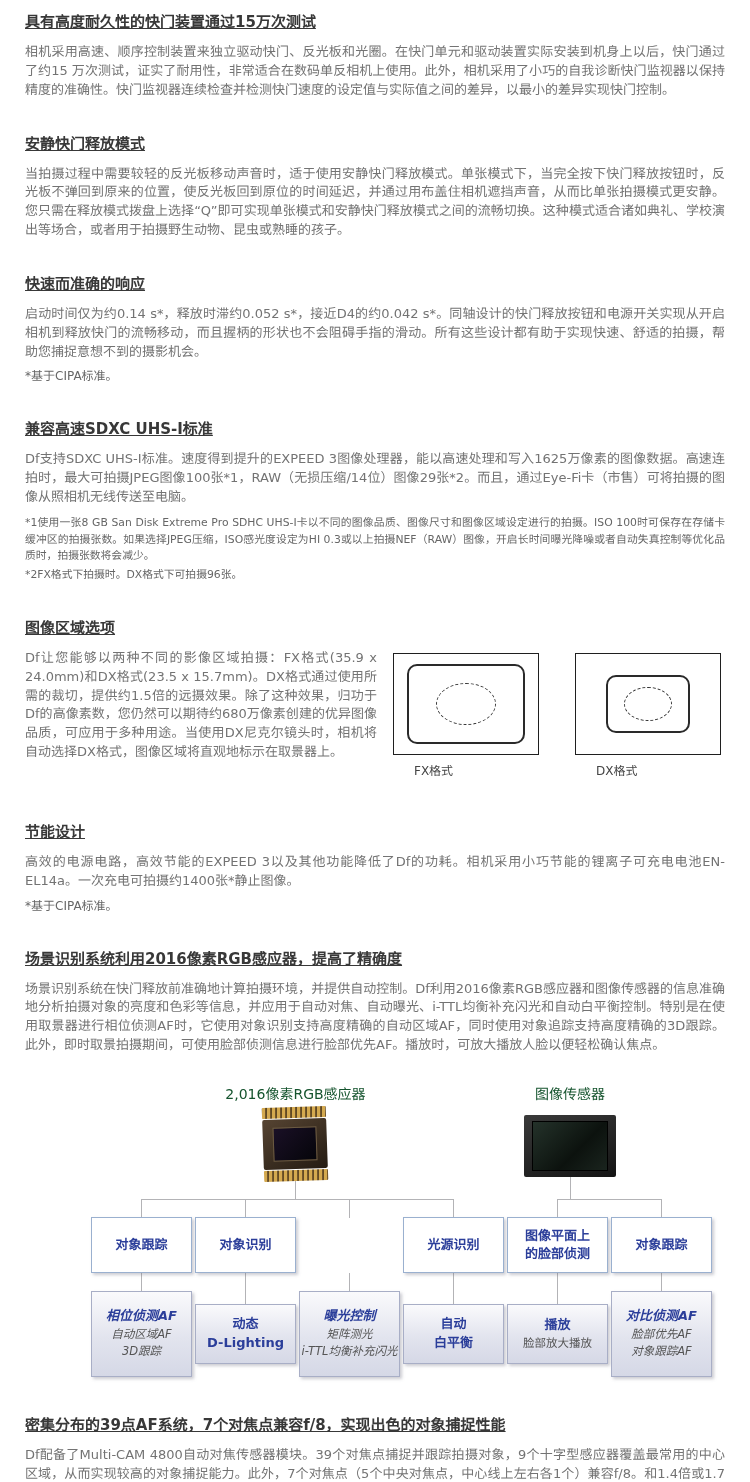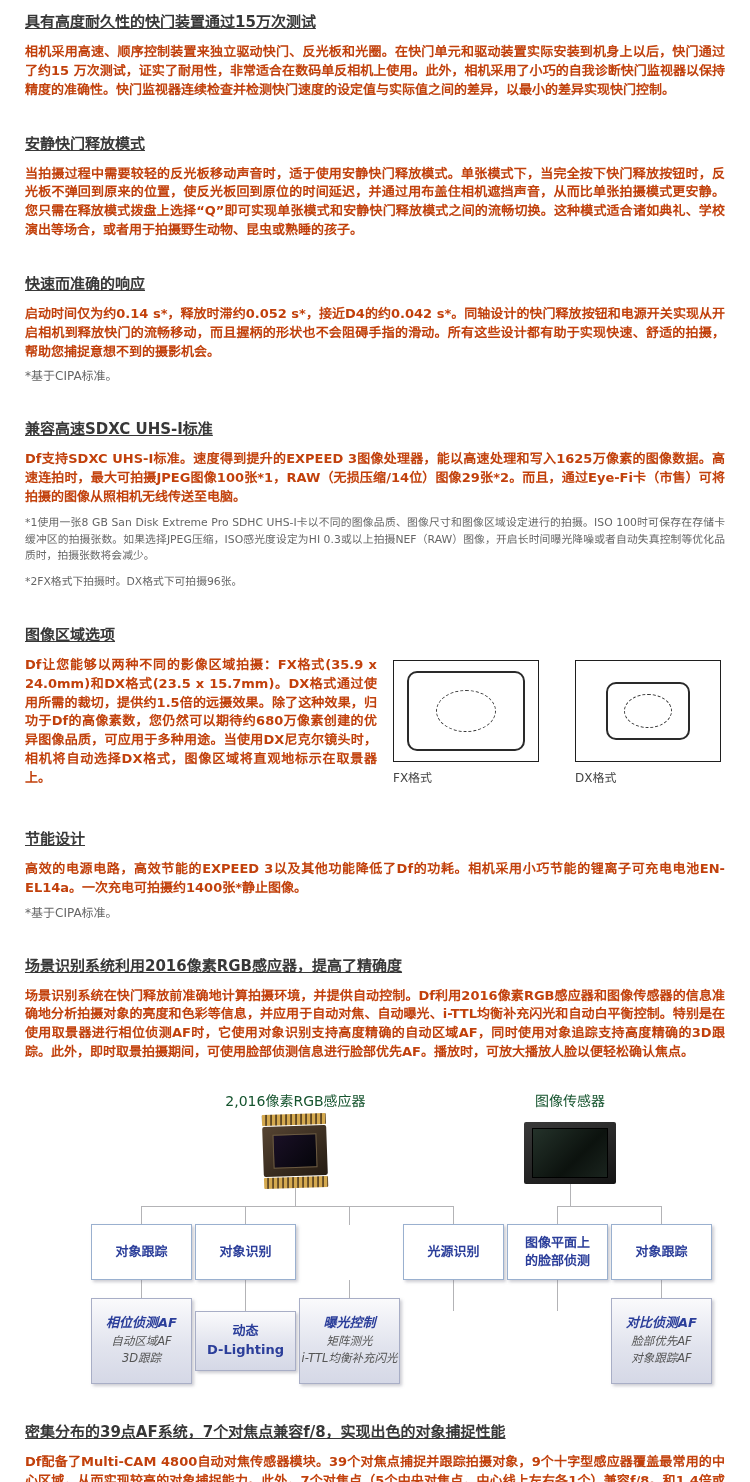--- a/index.html
+++ b/index.html
@@ -1,37 +1,37 @@
 <!DOCTYPE html>
 <html lang="zh-CN"><head>
 <meta charset="utf-8">
 <style>
   html,body { margin:0; padding:0; background:#fff; }
   body { font-family:"DejaVu Sans","Liberation Sans",sans-serif; }
   .page { width:750px; box-sizing:border-box; padding:10px 25px 40px; background:#fff; }
 
   .sec h2 { font-size:15px; font-weight:bold; color:#383838; margin:34px 0 10px; line-height:1.4;text-decoration:underline; }
   .sec:first-child h2 { margin-top:2px; }
-  .bd { font-size:13px; color:#c2410c; line-height:1.45; margin:0; text-align:justify;font-weight:bold; }
+  .bd { font-size:13px; color:#737373; line-height:1.45; margin:0; text-align:justify; }
   .note { font-size:12px; color:#666; line-height:1.5; margin:6px 0 0; }
   .fn { font-size:10.8px; color:#666; line-height:1.55; margin:8px 0 0; text-align:justify; }
-  .fn + .fn { margin-top:9px; }
+  .fn + .fn { margin-top:2px; }
 
   
   .sec-image-area { overflow:hidden; }
   .figwrap { float:right; width:332px; display:flex; gap:36px; margin:4px 0 10px 16px; }
   .fig { margin:0; }
   .fig .frame { position:relative; width:146px; height:102px; border:1px solid #1f1f1f; box-sizing:border-box; background:#fff; }
   .fig .inner { position:absolute; border:2px solid #2a2a2a; border-radius:10px; }
   .fig.fx .inner { top:10px; bottom:10px; left:13px; right:13px; }
   .fig.dx .inner { top:21px; bottom:21px; left:30px; right:30px; }
   .fig .spot { position:absolute; top:50%; left:50%; transform:translate(-50%,-50%); border:1.5px dashed #333; border-radius:50%; }
   .fig.fx .spot { width:58px; height:40px; }
   .fig.dx .spot { width:46px; height:32px; }
-  .figcap { margin-top:6px; font-size:12px; color:#444; }
+  .figcap { margin-top:6px; font-size:12px; color:#444;margin-left:21px; }
 
   
   .flow { position:relative; width:700px; height:300px; margin-top:26px; }
   .flow-label { position:absolute; top:2px; text-align:center; font-size:14px; color:#14532d; }
 
   .chip { position:absolute; left:238px; top:26px; width:64px; height:74px; transform:rotate(-2deg); }
   .chip .pins { height:11px; background:repeating-linear-gradient(90deg,#d4a94f 0px,#d4a94f 3px,#7a5c2e 3px,#5a4420 5px); border-radius:1px; }
   .chip .chip-body { height:50px; margin:1px 0; background:linear-gradient(150deg,#564432,#241b12); border-radius:2px; display:flex; align-items:center; justify-content:center; }
   .chip .chip-win { width:42px; height:32px; background:linear-gradient(135deg,#1a1026,#05050a); border:1px solid #6b5a42; }
 
@@ -160,20 +160,28 @@
     </div>
     <div class="r2 short" style="left:170px;">
       <span class="t">动态</span>
       <span class="t">D-Lighting</span>
     </div>
     <div class="r2 tall" style="left:274px;">
       <span class="t">曝光控制</span>
       <span class="l">矩阵测光</span>
       <span class="l">i-TTL均衡补充闪光</span>
     </div>
+    <div class="r2 short" style="left:378px;">
+      <span class="t">自动</span>
+      <span class="t">白平衡</span>
+    </div>
+    <div class="r2 short" style="left:482px;">
+      <span class="t">播放</span>
+      <span class="l">脸部放大播放</span>
+    </div>
     <div class="r2 tall" style="left:586px;">
       <span class="t">对比侦测AF</span>
       <span class="l">脸部优先AF</span>
       <span class="l">对象跟踪AF</span>
     </div>
   </div>
 
   <section class="sec">
     <h2>密集分布的39点AF系统，7个对焦点兼容f/8，实现出色的对象捕捉性能</h2>
     <p class="bd">Df配备了Multi-CAM 4800自动对焦传感器模块。39个对焦点捕捉并跟踪拍摄对象，9个十字型感应器覆盖最常用的中心区域，从而实现较高的对象捕捉能力。此外，7个对焦点（5个中央对焦点，中心线上左右各1个）兼容f/8。和1.4倍或1.7倍增距镜一起使用时能够轻松、流畅地对焦，甚至当使用光圈为f/4的镜头并安装一个2.0倍增距镜使有效光圈达到f/8时也能实现对焦。舒适的AF拍摄允许从远距离以高放大倍率拍摄，例如可以拍摄野生鸟类或者火车。自动对焦区域可以选择单点AF、动态区域AF（9点、21点或39点）、3D跟踪和自动区域AF。与利用2016像素RGB感应器的场景识别系统配合使用，可以识别较小的拍摄对象，Df显示了较高的对象跟踪和对象识别能力。此外，使用自定义设定也可以将对焦点设置为11个对焦点，该选项有利于快速选择对焦点。</p>

